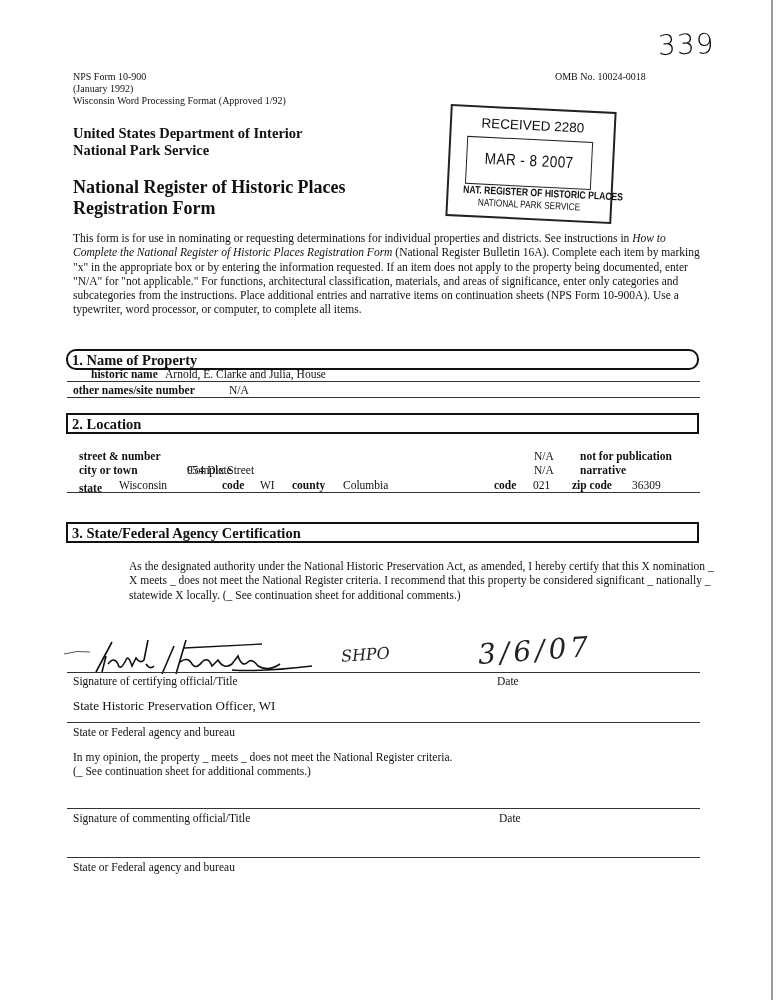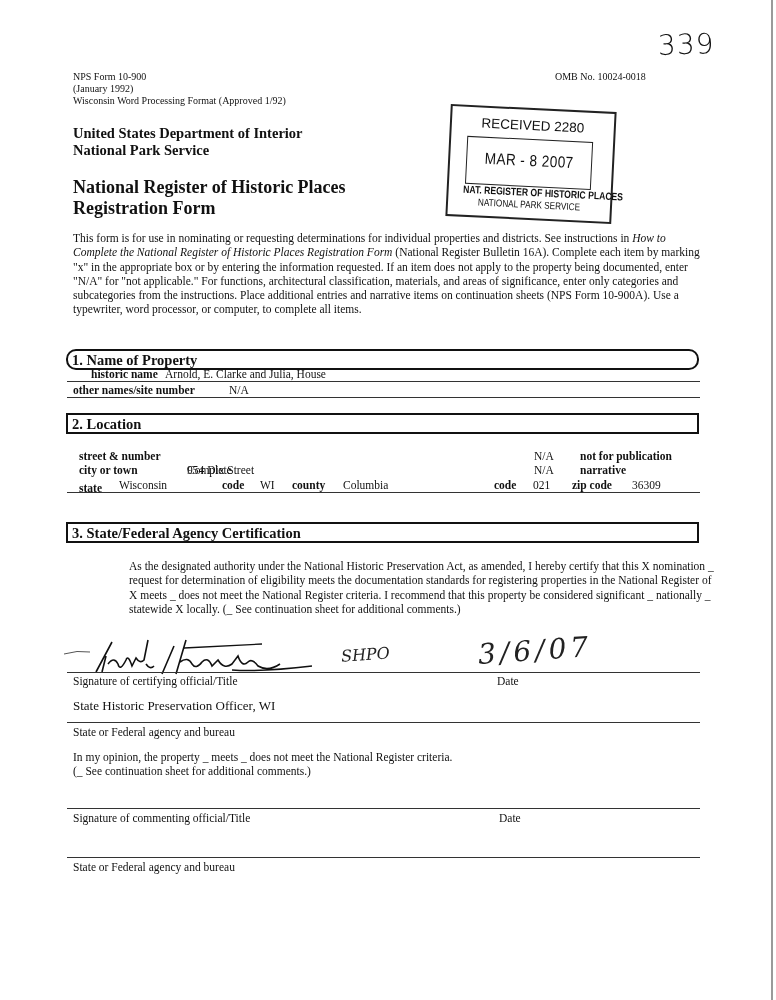--- a/index.html
+++ b/index.html
@@ -122,21 +122,20 @@
 <div class="field lbl" style="left:572px; top:478px;">zip code</div>
 <div class="field" style="left:632px; top:478px;">36309</div>
 <div class="hr" style="top:492px;"></div>
 
 <div class="section-box" style="top:522px;">
   <span>3. State/Federal Agency Certification</span>
 </div>
 
 <div class="abs body-text" style="left:85px; top:559px; width:640px;margin-left:44px;">
   <div>As the designated authority under the National Historic Preservation Act, as amended, I hereby certify that this X nomination _</div>
-  <div>request for determination of eligibility meets the documentation standards for registering properties in the National Register of</div>
   <div>X meets _ does not meet the National Register criteria. I recommend that this property be considered significant _ nationally _</div>
   <div>statewide X locally. (_ See continuation sheet for additional comments.)</div>
 </div>
 
 <svg class="abs" style="left:62px; top:636px;" width="290" height="44">
   <path d="M2 18 Q15 14 28 16" stroke="#555" stroke-width="1" fill="none"></path>
   <path d="M34 36 L50 6 M44 20 L40 36 M46 28 Q52 20 56 28 Q58 36 64 24 Q66 18 70 30 L74 22 Q78 28 82 24 L86 4 M84 28 Q88 34 92 30" stroke="#111" stroke-width="1.6" fill="none"></path>
   <path d="M112 10 L100 38 M124 4 L114 38 M118 26 Q126 20 130 28 Q134 34 140 26 Q146 20 150 30 L156 24 Q162 34 170 28 L176 20 Q180 32 186 26 Q190 22 196 30 Q206 36 218 28 M170 34 Q200 36 250 30" stroke="#111" stroke-width="1.6" fill="none"></path>
   <path d="M122 12 L200 8" stroke="#111" stroke-width="1.3" fill="none"></path>
 </svg>

